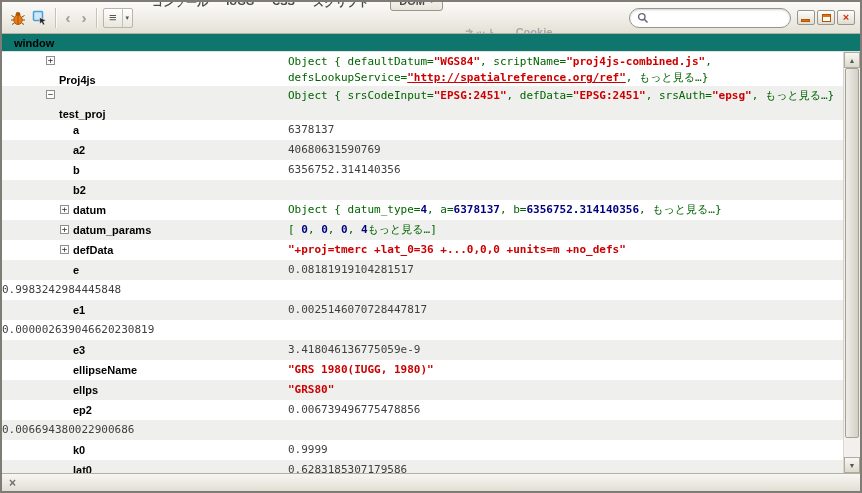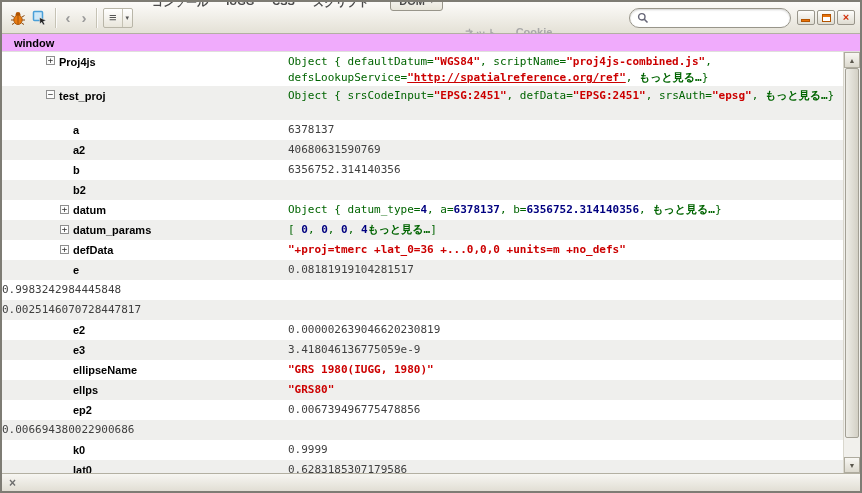--- a/index.html
+++ b/index.html
@@ -44,21 +44,21 @@
   }
   .searchbox input { border:none; outline:none; flex:1; min-width:0; font-size:11px; background:transparent; font-family:"Liberation Sans",sans-serif; }
   .winbtns { display:flex; gap:2px; margin-left:6px; }
   .wbtn { width:18px; height:15px; border:1px solid #98958a; border-radius:2px; background:linear-gradient(#fefefc,#dfdcd1); display:flex; align-items:center; justify-content:center; position:relative; }
   .ico-min { width:9px; height:3px; background:#e8720a; border:1px solid #b35400; position:absolute; bottom:2px; left:3px; }
   .ico-detach { width:9px; height:8px; background:#fff; border:1px solid #b35400; box-shadow:inset 0 2px 0 #e8720a; }
   .ico-close { color:#d2300a; font-weight:bold; font-size:11px; line-height:1; }
   
   .breadcrumb {
     flex:0 0 18px; height:18px;
-    background:#f0abfc; border-bottom:1px solid #e0e0dc;
+    background:#0f766e; border-bottom:1px solid #e0e0dc;
     display:flex; align-items:center; padding-left:12px;
     font-size:11px; font-weight:bold; color:#000;
   }
   
   .content { flex:1 1 auto; display:flex; overflow:hidden; background:#fff; }
   .rows { flex:1 1 auto; overflow:hidden; }
   .row { display:flex; height:20px; overflow:hidden; background:#fff; }
   .row.alt { background:#efefed; }
   .row.tall { height:34px; }
   .cell-name { flex:0 0 286px; width:286px; display:flex; align-items:flex-start; }
@@ -72,24 +72,24 @@
     font-family:"DejaVu Sans Mono", monospace;
   }
   .twisty.empty { border:none; background:transparent; }
   .prop-name { font-size:11px; font-weight:bold; color:#000; line-height:20px; white-space:nowrap; }
   .cell-value {
     flex:1 1 auto; font-family:"DejaVu Sans Mono", monospace;
     font-size:11px; line-height:20px; color:#3f3f3f;
     padding-right:6px; overflow:hidden;
   }
   .row.tall .cell-value { line-height:16px; padding-top:2px; }
-  .row.tall .prop-name { line-height:16px; margin-top:2px; }
+  .row.tall .prop-name { line-height:16px; margin-top:20px; }
   .row.tall .twisty { margin-top:4px; }
   .seg-obj  { color:#006400; font-weight:normal; }
-  .seg-more { color:#006400; font-weight:bold; cursor:pointer; }
+  .seg-more { color:#006400; font-weight:normal; cursor:pointer; }
   .seg-str  { color:#cc0000; font-weight:bold; }
   .seg-url  { color:#cc0000; font-weight:bold; text-decoration:underline; cursor:pointer; }
   .seg-num  { color:#3f3f3f; }
   .seg-pnum { color:#000080; font-weight:bold; }
   
   .scrollbar { flex:0 0 17px; width:17px; background:#f1f0ec; border-left:1px solid #d9d7cd; display:flex; flex-direction:column; }
   .sbtn { flex:0 0 16px; height:16px; border:1px solid #aeab9e; background:linear-gradient(#f8f7f3,#dcd9ce); font-size:7px; color:#5a574d; display:flex; align-items:center; justify-content:center; }
   .strack { flex:1 1 auto; position:relative; }
   .sthumb { position:absolute; top:0; left:1px; right:1px; height:95%; background:linear-gradient(90deg,#eeede7,#d3d0c5); border:1px solid #a3a095; border-radius:2px; }
   
@@ -233,27 +233,27 @@
           <div class="cell-name lvl2">
             <span class="twisty empty"></span>
             <span class="prop-name">e</span>
           </div>
           <div class="cell-value"><span class="seg-num">0.08181919104281517</span></div>
         </div>
         <div class="row">
           <div class="cell-value"><span class="seg-num">0.9983242984445848</span></div>
         </div>
         <div class="row alt">
+          <div class="cell-name lvl2">
+            <span class="twisty empty"></span>
+            <span class="prop-name">e1</span>
+          </div>
           <div class="cell-value"><span class="seg-num">0.0025146070728447817</span></div>
         </div>
         <div class="row">
-          <div class="cell-name lvl2">
-            <span class="twisty empty"></span>
-            <span class="prop-name">e2</span>
-          </div>
           <div class="cell-value"><span class="seg-num">0.000002639046620230819</span></div>
         </div>
         <div class="row alt">
           <div class="cell-name lvl2">
             <span class="twisty empty"></span>
             <span class="prop-name">e3</span>
           </div>
           <div class="cell-value"><span class="seg-num">3.418046136775059e-9</span></div>
         </div>
         <div class="row">

